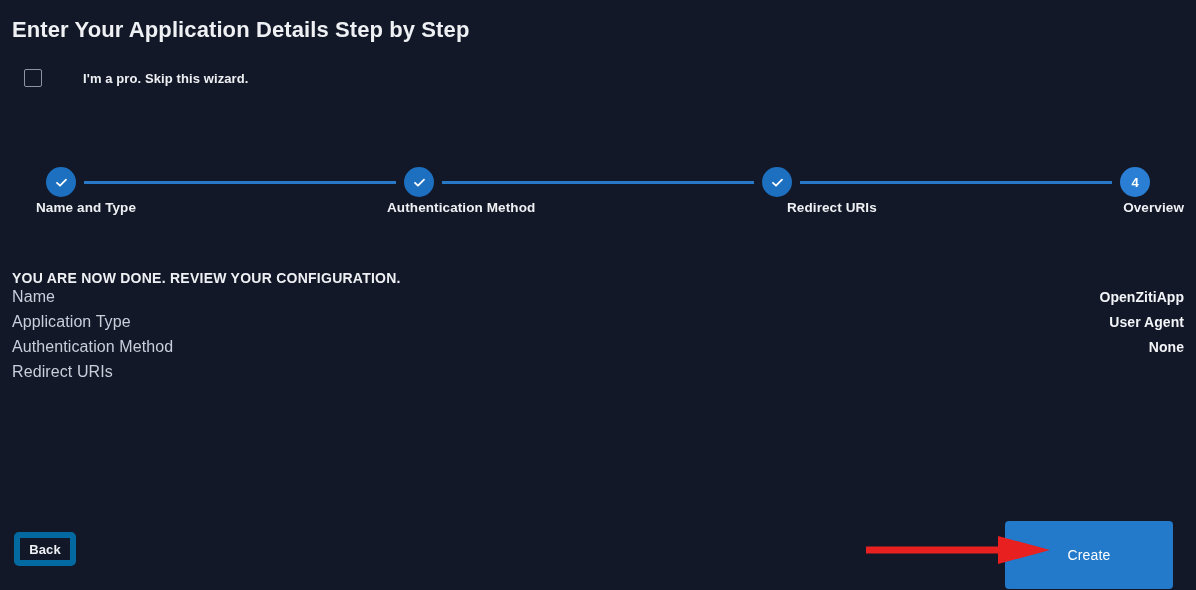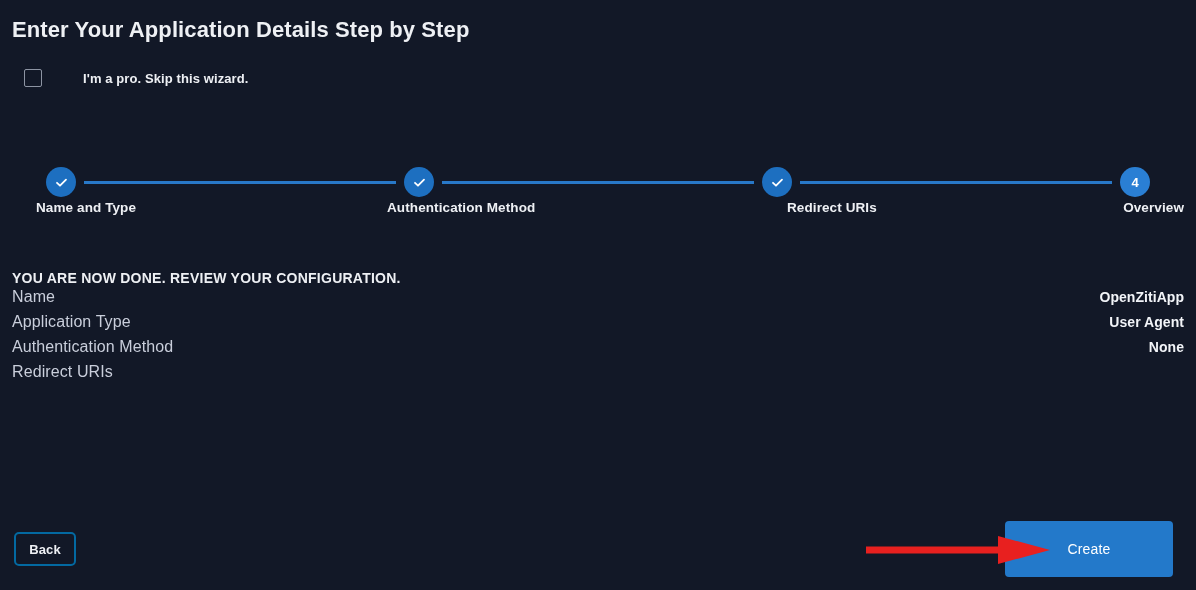--- a/index.html
+++ b/index.html
@@ -169,36 +169,36 @@
     letter-spacing: 0.05px;
   }
 
   
   .btn-back {
     position: absolute;
     left: 14px;
     top: 532px;
     width: 62px;
     height: 34px;
-    border: 2px solid #0369a1;
+    border: 6px solid #0369a1;
     border-radius: 5px;
     background: transparent;
     color: #eef0f4;
     font-family: inherit;
     font-size: 13px;
     font-weight: 700;
     letter-spacing: 0.1px;
     cursor: pointer;
   }
   .btn-create {
     position: absolute;
     left: 1005px;
     top: 521px;
     width: 168px;
-    height: 56px;
+    height: 68px;
     border: none;
     border-radius: 4px;
     background: #2379ca;
     color: #ffffff;
     font-family: inherit;
     font-size: 14px;
     font-weight: 400;
     letter-spacing: 0.2px;
     cursor: pointer;
   }

